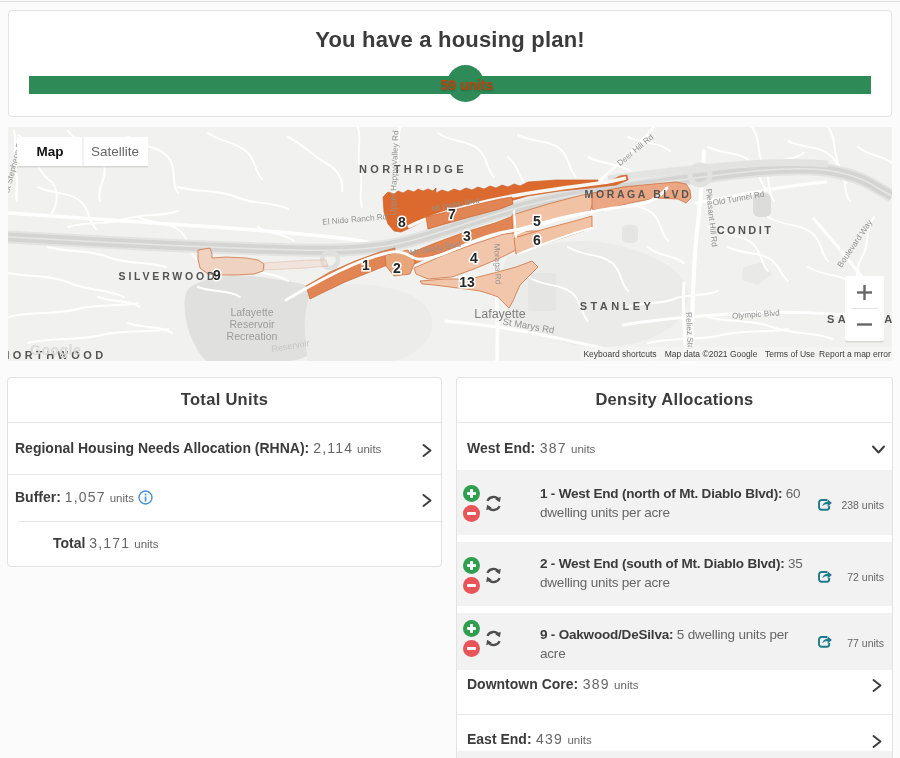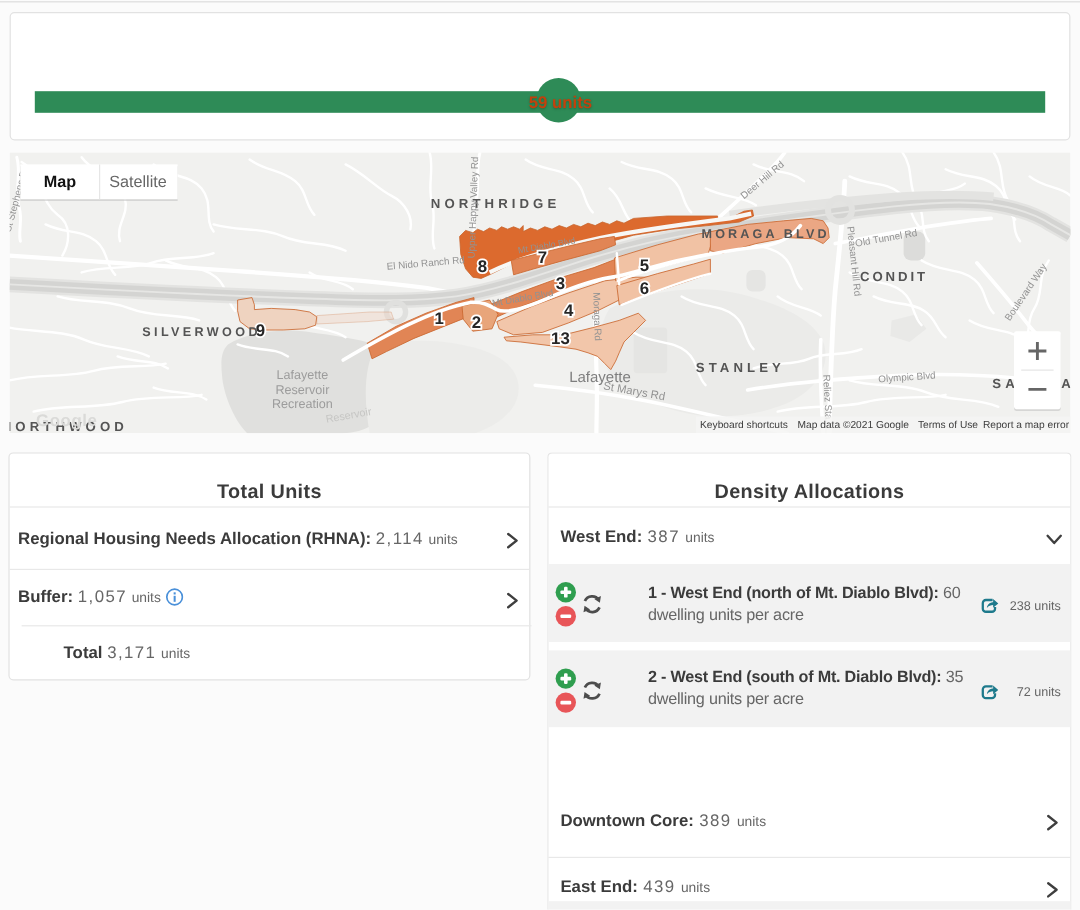--- a/index.html
+++ b/index.html
@@ -11,21 +11,21 @@
   .banner h1 { position:absolute; left:0; top:16px; width:100%; text-align:center; font-size:22px; letter-spacing:-0.5px; font-weight:bold; color:#3b3b3b; letter-spacing:0.2px; }
   .pbar { position:absolute; left:20px; right:20px; top:65px; height:18px; background:#2e8b57; }
   .pdot { position:absolute; left:438px; top:54px; width:37px; height:37px; border-radius:50%; background:#2e8b57; }
   .plabel { position:absolute; left:398px; top:66px; width:120px; text-align:center; font-size:14px; font-weight:bold; color:#c2410c; text-shadow:0 1px 2px rgba(0,0,0,0.25); }
   
   .map { position:absolute; left:8px; top:127px; width:884px; height:234px; }
   
   .card { position:absolute; background:#fff; border:1px solid #e2e2e2; border-radius:4px; }
   .card-l { left:7px; top:377px; width:435px; height:190px; }
   .card-r { left:456px; top:377px; width:437px; height:388px; border-bottom:none; }
-  .ctitle { position:absolute; top:23px; left:0; width:100%; text-align:center; font-size:16.5px; font-weight:bold; color:#3b3b3b; letter-spacing:0.3px; }
+  .ctitle { position:absolute; top:12px; left:0; width:100%; text-align:center; font-size:16.5px; font-weight:bold; color:#3b3b3b; letter-spacing:0.3px; }
   .hdiv { position:absolute; left:0; width:100%; height:1px; background:#e8e8e8; }
   .rowtxt b { font-size:14px; color:#3b3b3b; }
   .num { color:#666; letter-spacing:1.2px; font-size:14px; }
   .unit { color:#666; font-size:11.5px; }
   .chev { position:absolute; }
   
   .lrow { position:absolute; left:7px; font-size:14px; }
   
   .grow { position:absolute; left:0; width:435px; background:#f2f2f2; }
   .gtext { position:absolute; left:54px; width:322px; font-size:13.5px; letter-spacing:-0.2px; line-height:19px; color:#666;margin-left:29px; }
@@ -34,20 +34,21 @@
   .circ { position:absolute; left:6px; width:17px; height:17px; border-radius:50%; }
   .circ::before { content:''; position:absolute; left:3.6px; top:7.2px; width:9.8px; height:2.6px; background:#fff; border-radius:1px; }
   .plus::after { content:''; position:absolute; left:7.2px; top:3.6px; width:2.6px; height:9.8px; background:#fff; border-radius:1px; }
   .hrow b { font-size:14px; color:#3b3b3b; }
 </style>
 </head>
 <body>
   <div class="topline"></div>
 
   <div class="banner">
+    <h1>You have a housing plan!</h1>
     <div class="pbar"></div>
     <div class="pdot"></div>
     <div class="plabel">59 units</div>
   </div>
 
   <div class="map">
   <svg width="884" height="234" viewBox="0 0 884 234">
       <rect width="884" height="234" fill="#f1f1ef"></rect>
 <g>
 <path d="M182,160 C198,150 226,146 252,150 C282,154 306,158 318,166 C332,176 330,192 322,206 C312,224 296,234 278,234 L198,234 C186,222 178,200 177,186 C176,174 176,166 182,160 Z" fill="#e0e0de"></path>
@@ -265,20 +266,38 @@
         <path d="M3.8 17.6 L3.5 12 L8.7 14.1 Z" fill="#4d4d4d"></path>
         </g>
       </svg>
       <div class="gtext" style="top:12px;"><b>2 - West End (south of Mt. Diablo Blvd):</b> 35<br>dwelling units per acre</div>
       <svg style="position:absolute; left:360px; top:27px;" width="16" height="15" viewBox="0 0 16 15">
         <path d="M10.2 3 H4.6 A2.6 2.6 0 0 0 2 5.6 V10.2 A2.6 2.6 0 0 0 4.6 12.8 H9.6 A2.6 2.6 0 0 0 12.2 10.2 V8.8" stroke="#1e7a8c" stroke-width="1.9" fill="none"></path>
         <path d="M5.4 9.6 C5.8 6.2 8.1 4.9 10.6 4.8 L10.6 2.2 L14.9 6 L10.6 9.5 L10.6 7.1 C8.8 7.1 6.8 7.8 5.4 9.6 Z" fill="#1e7a8c"></path>
       </svg>
       <div class="gunits" style="top:29px;">72 units</div>
     </div>
+    <div class="grow" style="top:235px; height:57px;">
+      <div class="circ plus" style="top:7px; background:#2f9e4f;"></div>
+      <div class="circ" style="top:27px; background:#e85558;"></div>
+      <svg style="position:absolute; left:27px; top:16px;" width="19" height="19" viewBox="0 0 19 19">
+        <g transform="rotate(12 9.5 9.5)">
+        <path d="M3 8.2 A 6.6 6.6 0 0 1 14.2 5" stroke="#4d4d4d" stroke-width="2.3" fill="none"></path>
+        <path d="M16 10.8 A 6.6 6.6 0 0 1 4.8 14" stroke="#4d4d4d" stroke-width="2.3" fill="none"></path>
+        <path d="M15.2 1.4 L15.5 7 L10.3 4.9 Z" fill="#4d4d4d"></path>
+        <path d="M3.8 17.6 L3.5 12 L8.7 14.1 Z" fill="#4d4d4d"></path>
+        </g>
+      </svg>
+      <div class="gtext" style="top:12px;"><b>9 - Oakwood/DeSilva:</b> 5 dwelling units per<br>acre</div>
+      <svg style="position:absolute; left:360px; top:21px;" width="16" height="15" viewBox="0 0 16 15">
+        <path d="M10.2 3 H4.6 A2.6 2.6 0 0 0 2 5.6 V10.2 A2.6 2.6 0 0 0 4.6 12.8 H9.6 A2.6 2.6 0 0 0 12.2 10.2 V8.8" stroke="#1e7a8c" stroke-width="1.9" fill="none"></path>
+        <path d="M5.4 9.6 C5.8 6.2 8.1 4.9 10.6 4.8 L10.6 2.2 L14.9 6 L10.6 9.5 L10.6 7.1 C8.8 7.1 6.8 7.8 5.4 9.6 Z" fill="#1e7a8c"></path>
+      </svg>
+      <div class="gunits" style="top:24px;">77 units</div>
+    </div>
 
     <div class="hrow" style="position:absolute; top:297px; left:10px;"><b>Downtown Core:</b> <span class="num">389</span> <span class="unit">units</span></div>
     <svg class="chev" style="top:300px; left:414px;" width="12" height="15">
       <path d="M2.5 2 L9.5 7.5 L2.5 13" stroke="#3f3f3f" stroke-width="2" fill="none" stroke-linecap="round" stroke-linejoin="round"></path>
     </svg>
     <div class="hdiv" style="top:336px;"></div>
     <div class="hrow" style="position:absolute; top:352px; left:10px;"><b>East End:</b> <span class="num">439</span> <span class="unit">units</span></div>
     <svg class="chev" style="top:356px; left:414px;" width="12" height="15">
       <path d="M2.5 2 L9.5 7.5 L2.5 13" stroke="#3f3f3f" stroke-width="2" fill="none" stroke-linecap="round" stroke-linejoin="round"></path>
     </svg>

